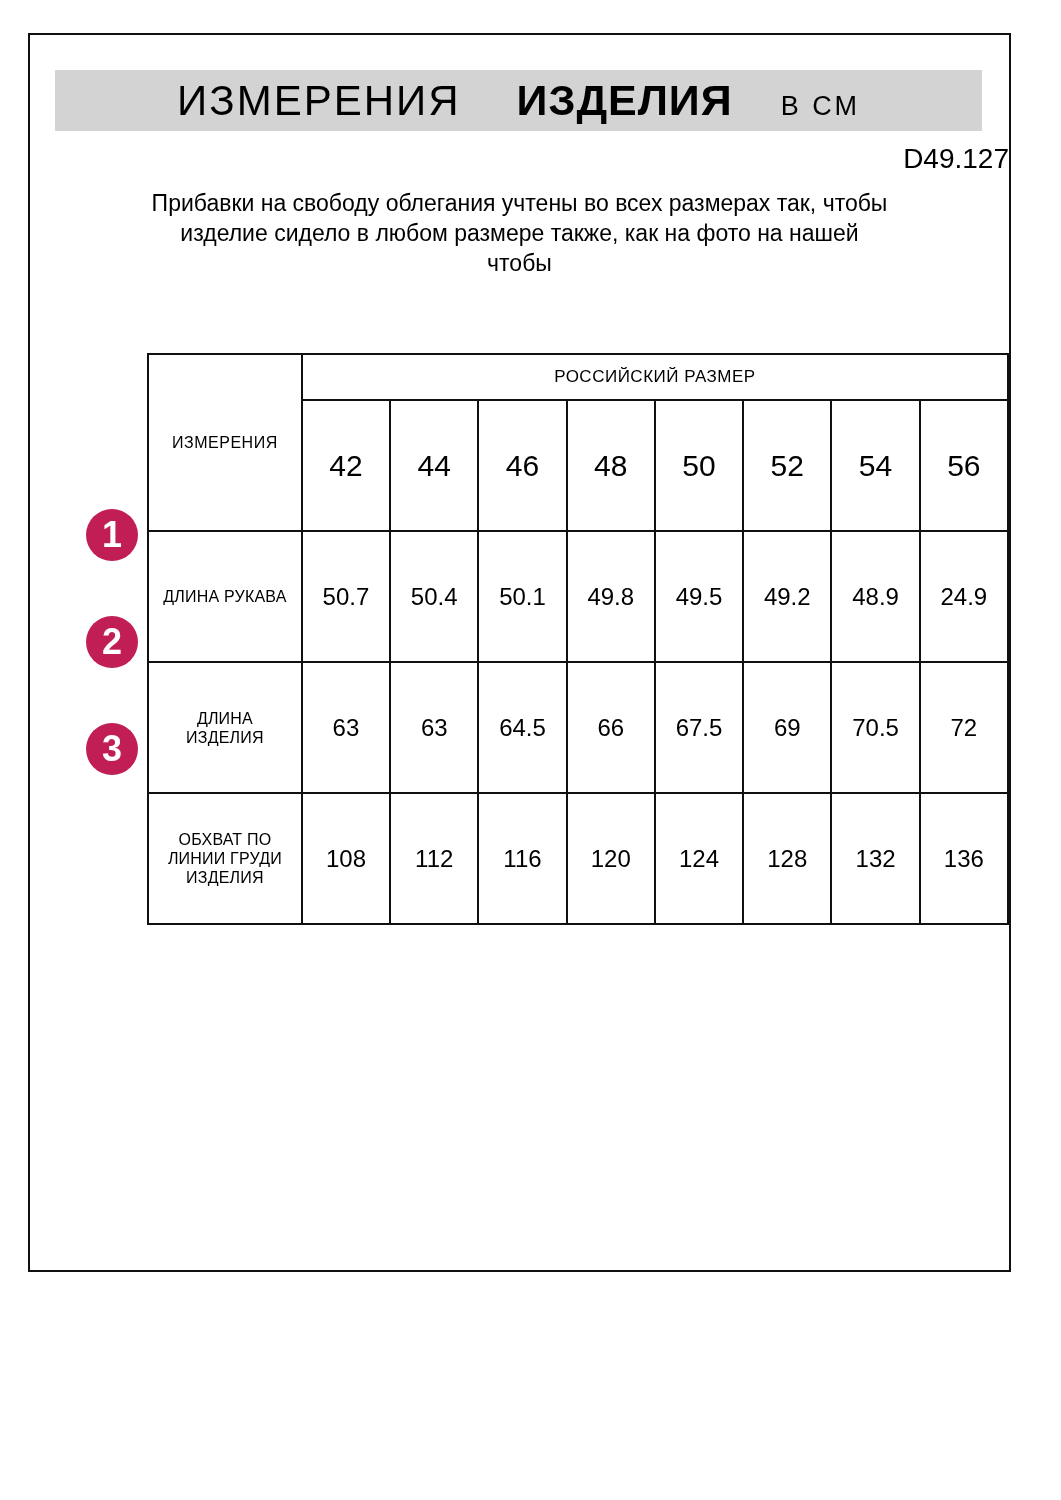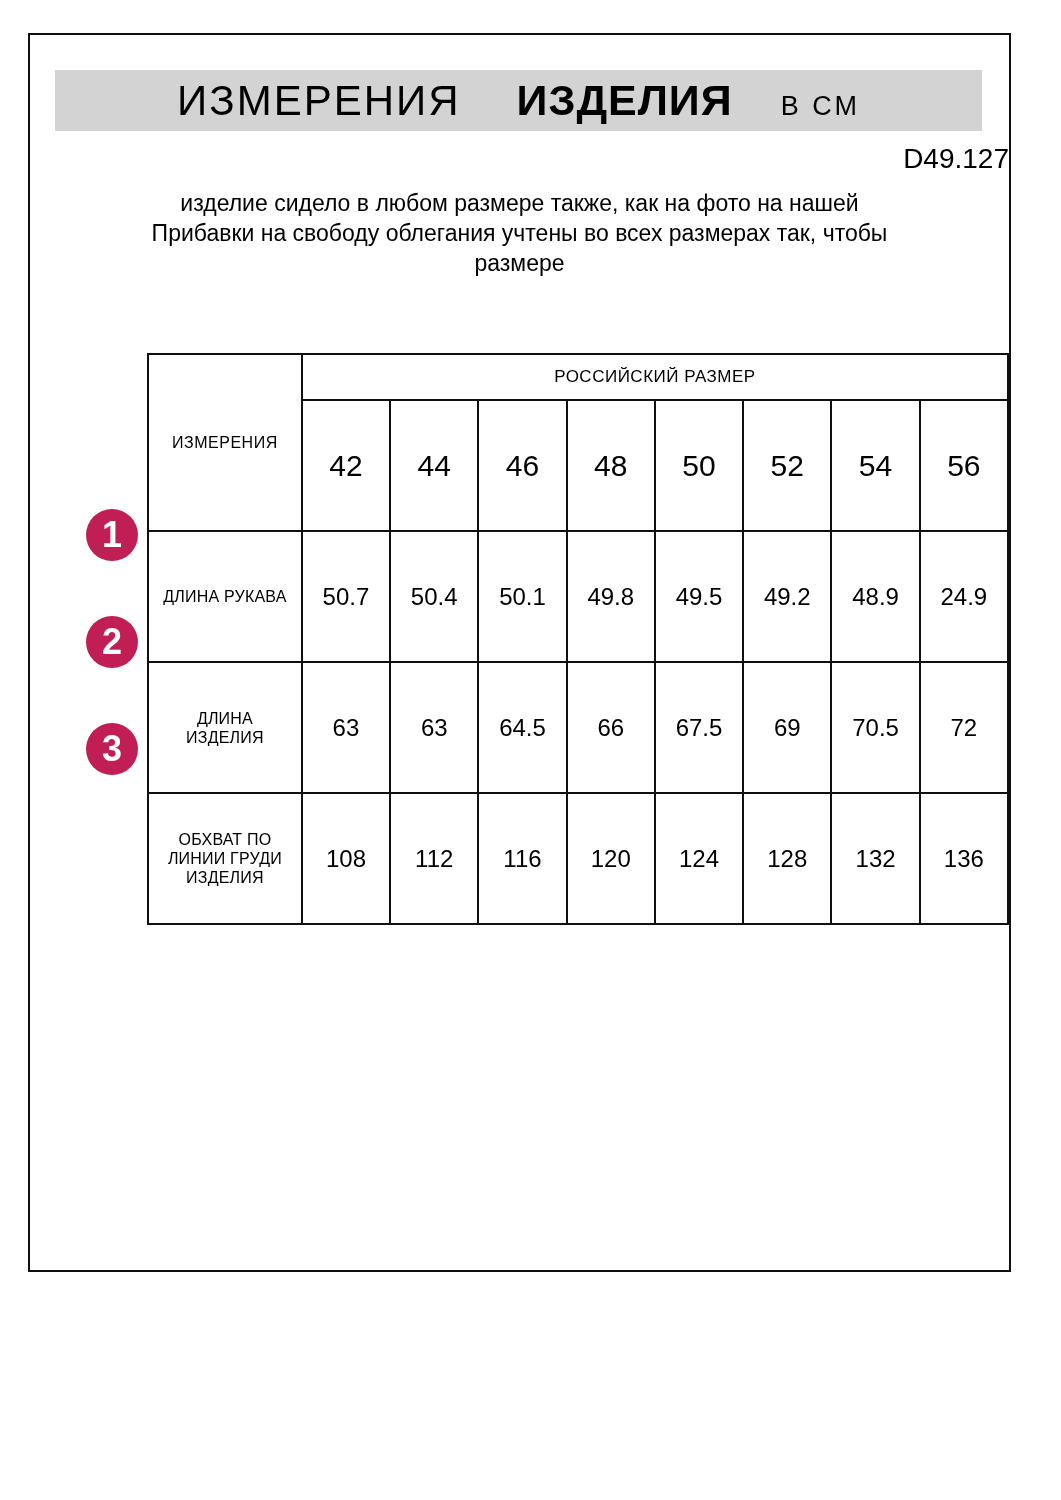--- a/index.html
+++ b/index.html
@@ -141,23 +141,23 @@
 
 <div class="frame">
 
   <div class="banner">
     <span class="w1">ИЗМЕРЕНИЯ</span><span class="w2">ИЗДЕЛИЯ</span><span class="units">В СМ</span>
   </div>
 
   <div class="product-code">D49.127</div>
 
   <div class="description">
+      <div>Прибавки на свободу облегания учтены во всех размерах так, чтобы</div>
       <div>изделие сидело в любом размере также, как на фото на нашей</div>
-      <div>Прибавки на свободу облегания учтены во всех размерах так, чтобы</div>
-      <div>размере</div>
+      <div>чтобы</div>
     </div>
 
   <div class="table-wrap">
     <table class="size-table">
       <tbody>
           <tr>
             <th class="corner-cell" rowspan="2">ИЗМЕРЕНИЯ</th>
             <th class="group-cell" colspan="8">РОССИЙСКИЙ РАЗМЕР</th>
           </tr>
           <tr>

